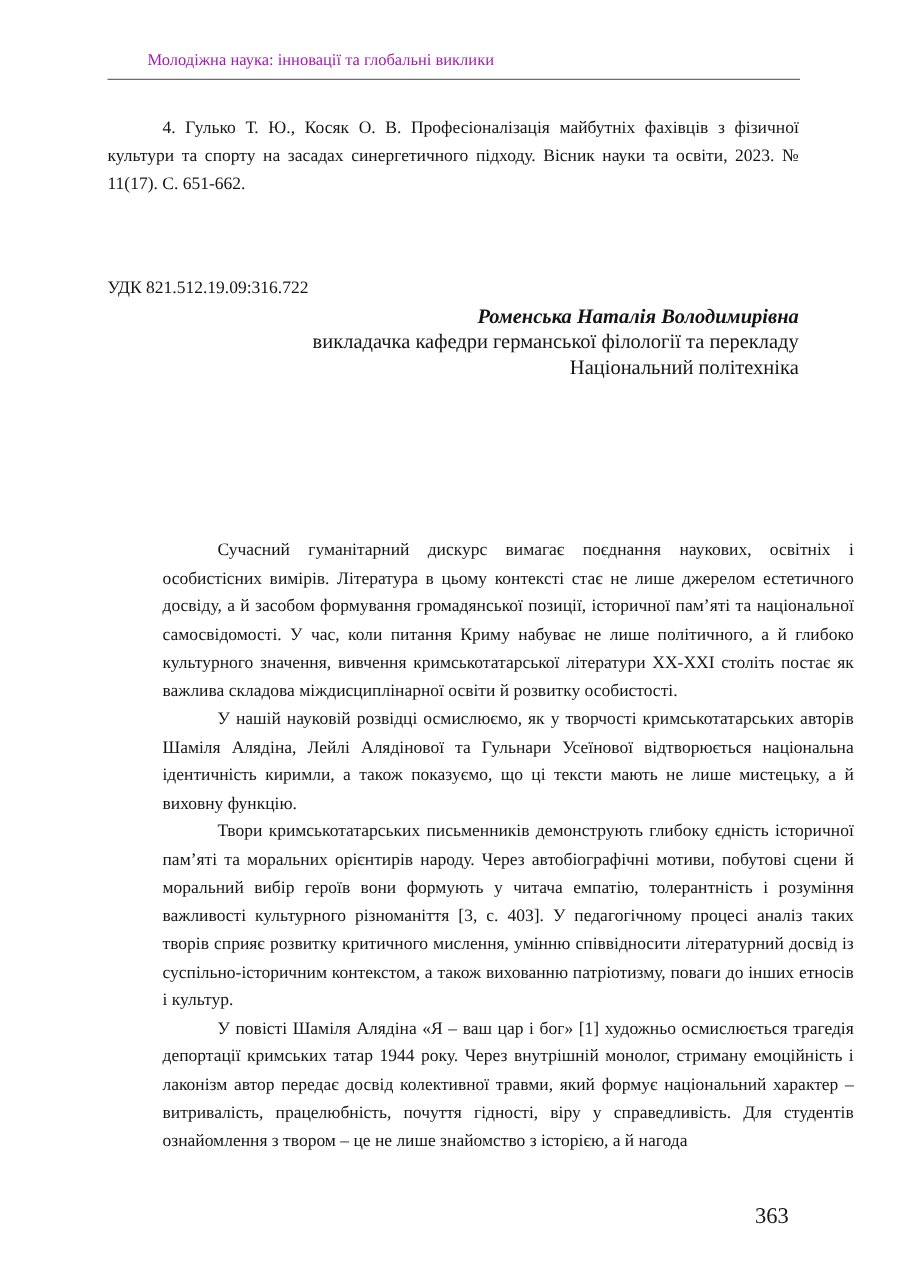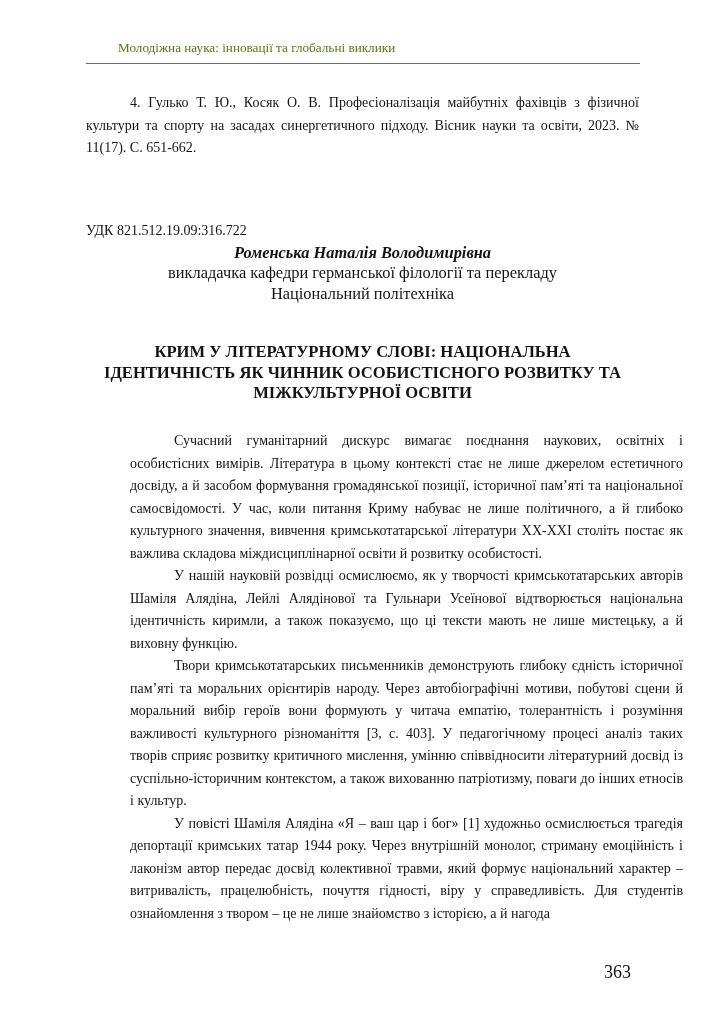--- a/index.html
+++ b/index.html
@@ -1,25 +1,25 @@
 <!DOCTYPE html>
 <html><head>
 <meta charset="utf-8">
 <style>
   html, body { margin: 0; padding: 0; background: #ffffff; }
   body { width: 724px; height: 1024px; position: relative; overflow: hidden;
          font-family: "Liberation Serif", "DejaVu Serif", serif; color: #141414; }
   .page { position: absolute; left: 0; top: 0; width: 724px; height: 1024px; }
-  .running-header { position: absolute; left: 118px; top: 40px; font-size: 13.2px; line-height: 16px; color: #4d7c0f; }
+  .running-header { position: absolute; left: 118px; top: 40px; font-size: 13.2px; line-height: 16px; color: #a21caf; }
   .header-rule { position: absolute; left: 86px; top: 63px; width: 554px; height: 0; border-top: 1px solid #6b6b6b; }
   .block { position: absolute; left: 86px; width: 553px; font-size: 14px; line-height: 22.5px; text-align: justify; }
   .block p { margin: 0; text-indent: 44px; }
   .refs { top: 92px; }
   .udc { position: absolute; left: 86px; top: 221px; font-size: 14px; line-height: 20px; }
-  .author-block { position: absolute; left: 86px; top: 243px; width: 553px; text-align: center; font-size: 16.4px; line-height: 20.3px; }
+  .author-block { position: absolute; left: 86px; top: 243px; width: 553px; text-align: right; font-size: 16.4px; line-height: 20.3px; }
   .author-block div { white-space: nowrap; }
   .author-name { font-weight: bold; font-style: italic; }
   .title-block { position: absolute; left: 86px; top: 342px; width: 553px; text-align: center; font-weight: bold; font-size: 16.6px; line-height: 20.5px; }
   .body { top: 430px; margin-left: 44px; }
   .page-number { position: absolute; left: 604px; top: 962px; font-size: 18px; line-height: 20px; }
 </style>
 </head>
 <body>
 
 <div class="page">
@@ -31,25 +31,20 @@
   </div>
 
   <div class="udc">УДК 821.512.19.09:316.722</div>
 
   <div class="author-block">
     <div class="author-name">Роменська Наталія Володимирівна</div>
     <div>викладачка кафедри германської філології та перекладу</div>
     <div>Національний політехніка</div>
   </div>
 
-  <div class="title-block">
-    <div>КРИМ У ЛІТЕРАТУРНОМУ СЛОВІ: НАЦІОНАЛЬНА</div>
-    <div>ІДЕНТИЧНІСТЬ ЯК ЧИННИК ОСОБИСТІСНОГО РОЗВИТКУ ТА</div>
-    <div>МІЖКУЛЬТУРНОЇ ОСВІТИ</div>
-  </div>
 
   <div class="block body">
     <p>Сучасний гуманітарний дискурс вимагає поєднання наукових, освітніх і особистісних вимірів. Література в цьому контексті стає не лише джерелом естетичного досвіду, а й засобом формування громадянської позиції, історичної пам’яті та національної самосвідомості. У час, коли питання Криму набуває не лише політичного, а й глибоко культурного значення, вивчення кримськотатарської літератури XX-XXI століть постає як важлива складова міждисциплінарної освіти й розвитку особистості.</p>
     <p>У нашій науковій розвідці осмислюємо, як у творчості кримськотатарських авторів Шаміля Алядіна, Лейлі Алядінової та Гульнари Усеїнової відтворюється національна ідентичність киримли, а також показуємо, що ці тексти мають не лише мистецьку, а й виховну функцію.</p>
     <p>Твори кримськотатарських письменників демонструють глибоку єдність історичної пам’яті та моральних орієнтирів народу. Через автобіографічні мотиви, побутові сцени й моральний вибір героїв вони формують у читача емпатію, толерантність і розуміння важливості культурного різноманіття [3, с. 403]. У педагогічному процесі аналіз таких творів сприяє розвитку критичного мислення, умінню співвідносити літературний досвід із суспільно-історичним контекстом, а також вихованню патріотизму, поваги до інших етносів і культур.</p>
     <p>У повісті Шаміля Алядіна «Я – ваш цар і бог» [1] художньо осмислюється трагедія депортації кримських татар 1944 року. Через внутрішній монолог, стриману емоційність і лаконізм автор передає досвід колективної травми, який формує національний характер – витривалість, працелюбність, почуття гідності, віру у справедливість. Для студентів ознайомлення з твором – це не лише знайомство з історією, а й нагода</p>
   </div>
 
   <div class="page-number">363</div>
 </div>

